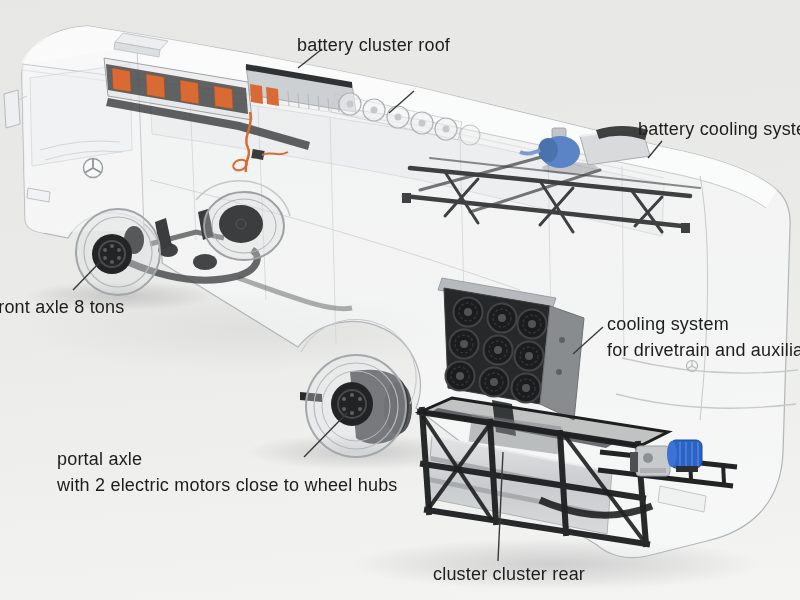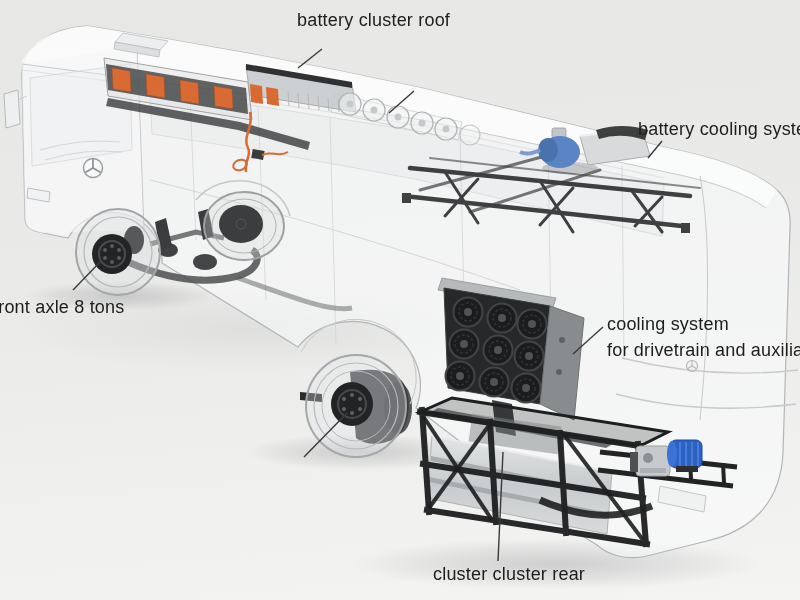--- a/index.html
+++ b/index.html
@@ -338,28 +338,32 @@
     <line class="leader" x1="322" y1="49" x2="298" y2="68"></line>
     <line class="leader" x1="414" y1="91" x2="389" y2="113"></line>
     <line class="leader" x1="662" y1="141" x2="648" y2="158"></line>
     <line class="leader" x1="73" y1="290" x2="101" y2="261"></line>
     <line class="leader" x1="603" y1="327" x2="573" y2="354"></line>
     <line class="leader" x1="304" y1="457" x2="347" y2="413"></line>
     <line class="leader" x1="498" y1="561" x2="503" y2="452"></line>
   </g>
 </svg>
 
-<div class="label" style="left:297px; top:9px">battery cluster roof</div>
+<div class="label" style="left:297px; top:34px">battery cluster roof</div>
 
 
 <div class="label" style="left:638px; top:118px">battery cooling system</div>
 
 <div class="label" style="left:-7px; top:296px">front axle 8 tons</div>
 
 <div class="label" style="left:607px; top:311px">
   <span class="lline">cooling system</span>
   <span class="lline">for drivetrain and auxiliaries</span>
 </div>
 
+<div class="label" style="left:57px; top:446px">
+  <span class="lline">portal axle</span>
+  <span class="lline">with 2 electric motors close to wheel hubs</span>
+</div>
 
 <div class="label" style="left:433px; top:563px">cluster cluster rear</div>
 
 </div>
 
 </body></html>

